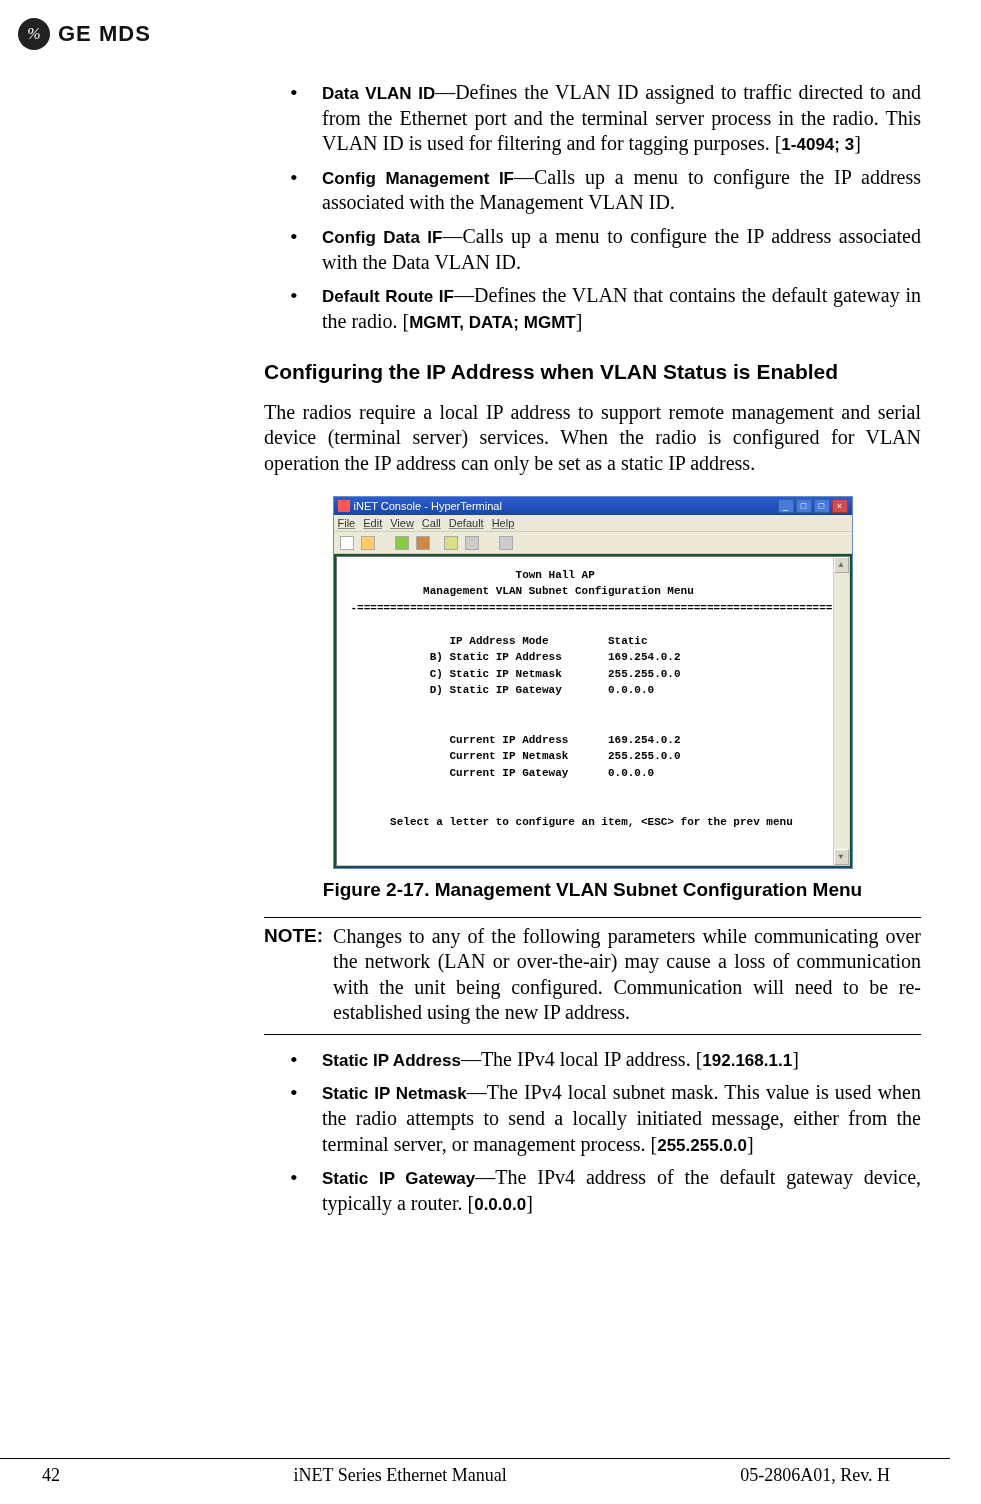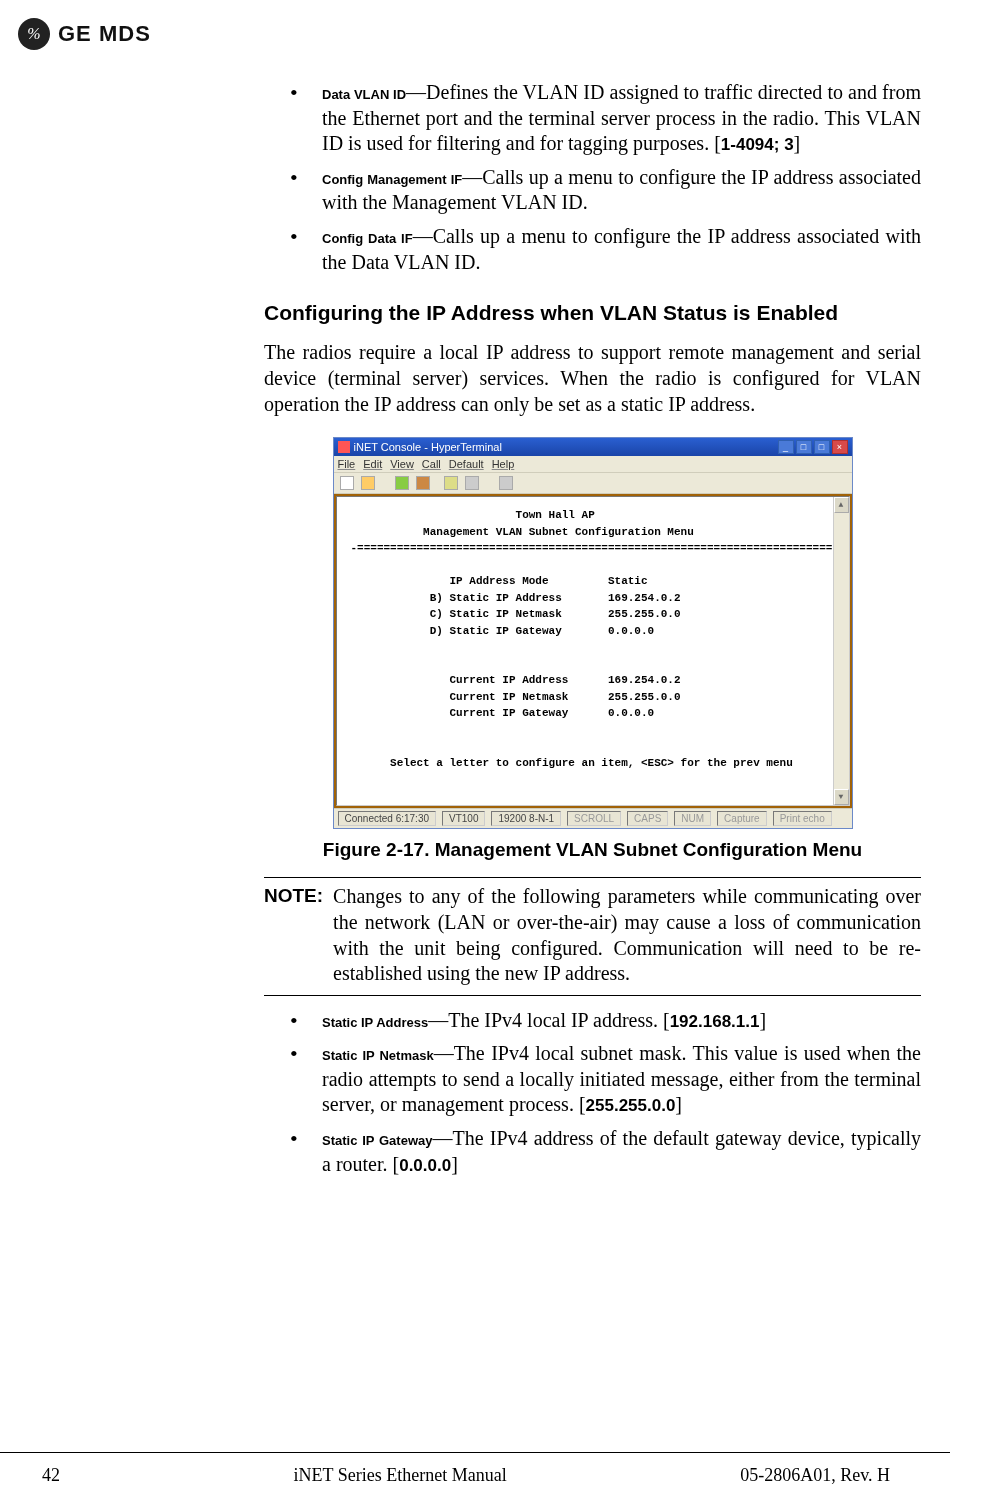--- a/index.html
+++ b/index.html
@@ -68,21 +68,21 @@
     ul.bullets li::before {
       content: "•";
       position: absolute;
       left: -14px;
       font-size: 22px;
       top: -1px;
     }
     .term {
       font-family: Arial, Helvetica, sans-serif;
       font-weight: bold;
-      font-size: 13px;
+      font-size: 17px;
     }
     .rangecode {
       font-family: Arial, Helvetica, sans-serif;
       font-weight: bold;
       font-size: 17px;
     }
     .figure-caption {
       font-family: Arial, Helvetica, sans-serif;
       font-weight: bold;
       font-size: 19px;
@@ -104,21 +104,21 @@
       font-size: 19px;
       flex: 0 0 auto;
     }
     .note-text {
       text-align: justify;
     }
     .screenshot {
       margin: 20px auto 0 auto;
       width: 520px;
       border: 1px solid #6b89c8;
-      background: #a16207;
+      background: #14532d;
       font-family: "Courier New", monospace;
     }
     .titlebar {
       background: linear-gradient(#2a5fd1, #1a44a8);
       color: #fff;
       font-family: Tahoma, Arial, sans-serif;
       font-size: 11px;
       padding: 2px 4px;
       display: flex;
       align-items: center;
@@ -178,41 +178,42 @@
     .statusbar .cell { border:1px inset #ccc; padding:1px 6px; background:#e8e5d4; }
     .statusbar .cell.dim { color:#999; }
     .page-footer {
       position: absolute;
       left: 0;
       bottom: 18px;
       width: 950px;
       border-top: 1px solid #000;
       display: flex;
       justify-content: space-between;
-      padding: 12px 60px 0 42px;
+      padding: 6px 60px 0 42px;
       font-size: 18px;
     }
   </style>
 </head>
 <body>
 
 <div class="header-logo">
   <div class="ge-circle">%</div>
   <div class="ge-text">
     <span>GE</span>
     <span>MDS</span>
   </div>
 </div>
 
 <div class="content">
 
   <ul class="bullets" id="bullets-top">
       <li><span class="term">Data VLAN ID</span><span>—Defines the VLAN ID assigned to traffic directed to and from the Ethernet port and the terminal server process in the radio. This VLAN ID is used for filtering and for tagging purposes. [</span><span class="rangecode">1-4094; 3</span><span>]</span></li>
       <li><span class="term">Config Management IF</span><span>—Calls up a menu to configure the IP address associated with the Management VLAN ID.</span></li>
       <li><span class="term">Config Data IF</span><span>—Calls up a menu to configure the IP address associated with the Data VLAN ID.</span></li>
+      <li><span class="term">Default Route IF</span><span>—Defines the VLAN that contains the default gateway in the radio. [</span><span class="rangecode">MGMT, DATA; MGMT</span><span>]</span></li>
     </ul>
 
   <div class="section-heading">Configuring the IP Address when VLAN Status is Enabled</div>
 
   <p class="body-para">The radios require a local IP address to support remote management and serial device (terminal server) services. When the radio is configured for VLAN operation the IP address can only be set as a static IP address.</p>
 
   <div class="screenshot">
     <div class="titlebar">
       <div class="titlebar-left">
         <span class="titlebar-icon"></span>
@@ -247,30 +248,20 @@
             C) Static IP Netmask       255.255.0.0
             D) Static IP Gateway       0.0.0.0
 
 
                Current IP Address      169.254.0.2
                Current IP Netmask      255.255.0.0
                Current IP Gateway      0.0.0.0
 
 
       Select a letter to configure an item, &lt;ESC&gt; for the prev menu<div class="terminal-scroll"><div class="up">▲</div><div class="down">▼</div></div></div>
-    <div class="statusbar">
-      <span class="cell">Connected 6:17:30</span>
-      <span class="cell">VT100</span>
-      <span class="cell">19200 8-N-1</span>
-      <span class="cell dim">SCROLL</span>
-      <span class="cell dim">CAPS</span>
-      <span class="cell dim">NUM</span>
-      <span class="cell dim">Capture</span>
-      <span class="cell dim">Print echo</span>
-    </div>
   </div>
 
   <div class="figure-caption">Figure 2-17. Management VLAN Subnet Configuration Menu</div>
 
 
   <div class="note-block">
     <div class="note-label">NOTE:</div>
     <div class="note-text">Changes to any of the following parameters while communicating over the network (LAN or over-the-air) may cause a loss of communication with the unit being configured. Communication will need to be re-established using the new IP address.</div>
   </div>
 

